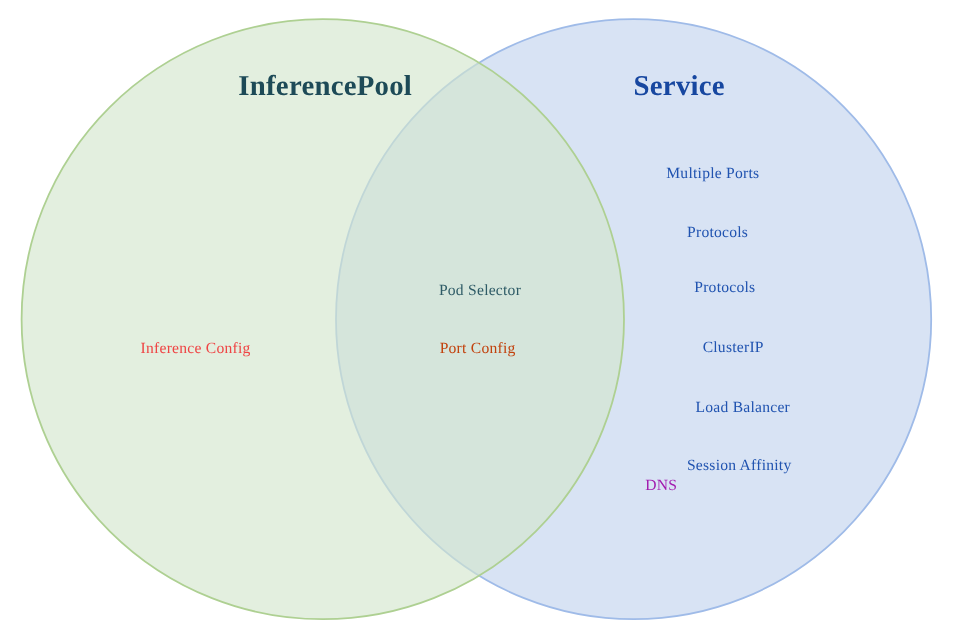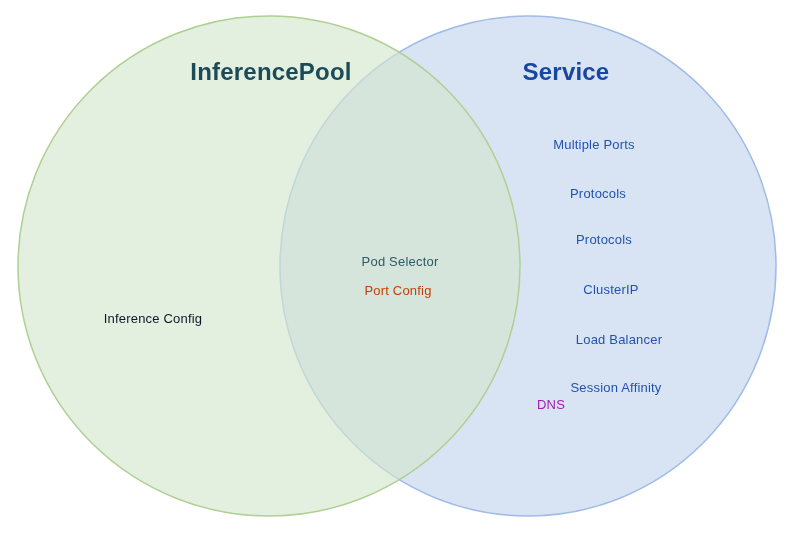--- a/index.html
+++ b/index.html
@@ -7,21 +7,21 @@
     padding: 0;
     width: 800px;
     height: 533px;
     background: #ffffff;
     overflow: hidden;
   }
   .stage {
     position: relative;
     width: 800px;
     height: 533px;
-    font-family: Liberation Sans, sans-serif;
+    font-family: Liberation Serif, serif;
   }
   .stage svg {
     position: absolute;
     left: 0;
     top: 0;
   }
   .label {
     position: absolute;
     transform: translate(-50%, -50%);
     white-space: nowrap;
@@ -44,23 +44,23 @@
 <div class="stage">
 
   <svg width="800" height="533" viewBox="0 0 800 533">
     <ellipse cx="528" cy="266" rx="248" ry="250" stroke-width="1.5" fill="#d8e3f4" stroke="#9fbbe8"></ellipse>
     <ellipse cx="269" cy="266" rx="251" ry="250" stroke-width="1.5" fill="#d3e6cd" stroke="#aed092" fill-opacity="0.64"></ellipse>
   </svg>
 
   <div class="label title" style="left: 271px; top: 72px; color: rgb(29, 74, 87);">InferencePool</div>
 
 
-  <div class="label item" style="left: 153px; top: 290px; color: #0f172a; margin-top: 28px;">Inference Config</div>
+  <div class="label item" style="left: 163px; top: 290px; color: #ef4444;">Inference Config</div>
 
-  <div class="label item" style="left: 400px; top: 241px; color: rgb(46, 91, 102); margin-top: 20px;">Pod Selector</div>
+  <div class="label item" style="left: 400px; top: 241px; color: rgb(46, 91, 102);">Pod Selector</div>
 
   <div class="label item" style="left: 398px; top: 290px; color: #c2410c;">Port Config</div>
 
   <div class="label title" style="left: 528px; top: 72px; color: rgb(23, 71, 160); margin-left: 38px;">Service</div>
 
   <div class="label item" style="left: 594px; top: 144px; color: rgb(32, 83, 176);">Multiple Ports</div>
 
   <div class="label item" style="left: 598px; top: 193px; color: rgb(32, 83, 176); text-align: right;">Protocols</div>
 
   <div class="label item" style="left: 604px; top: 239px; color: rgb(32, 83, 176);">Protocols</div>

